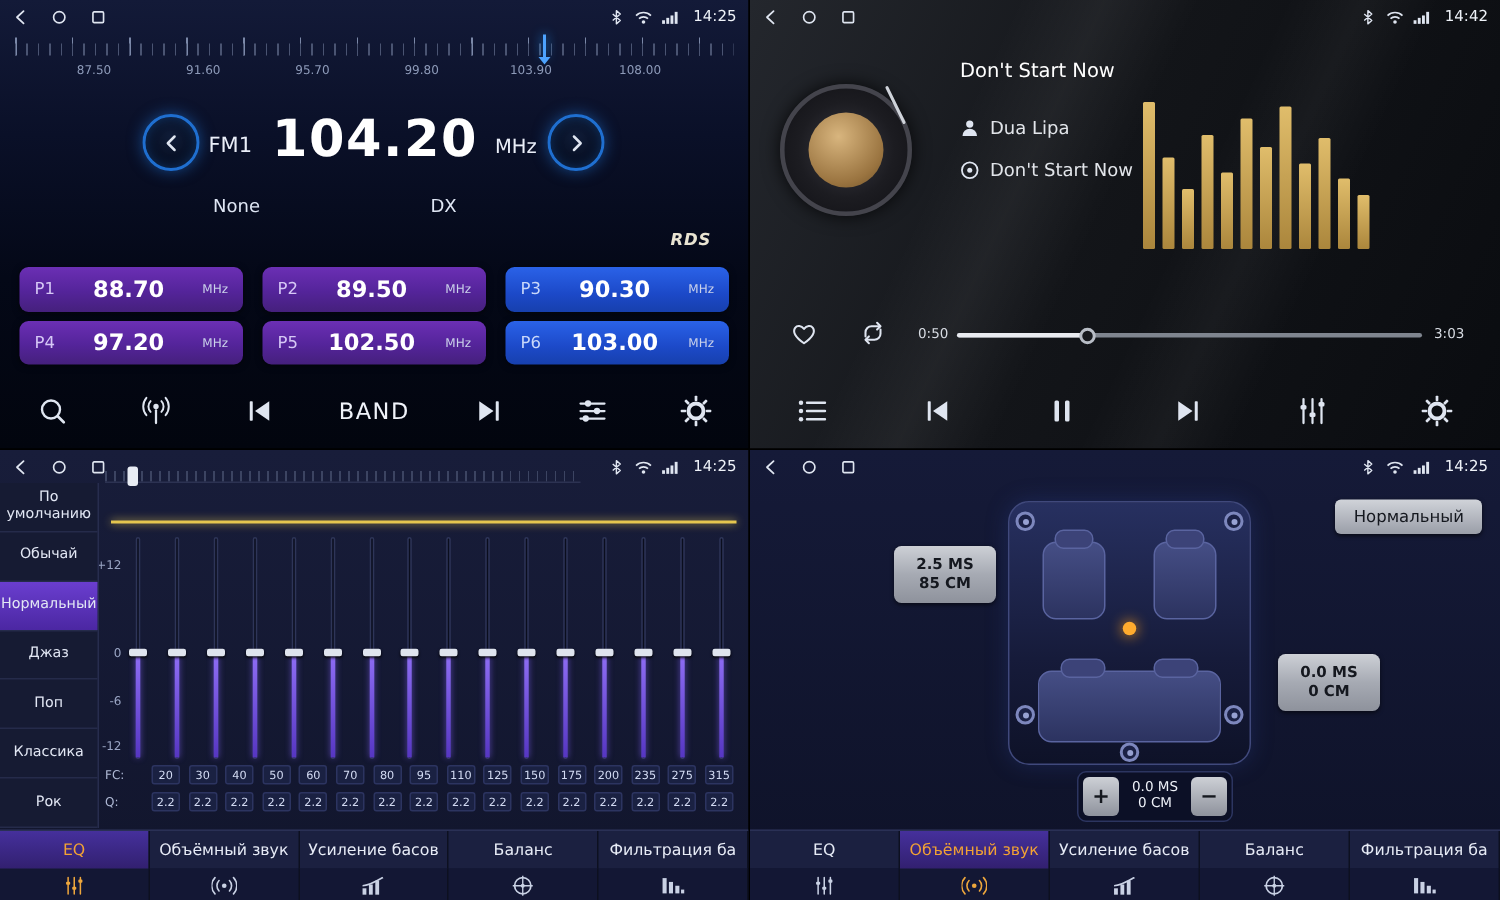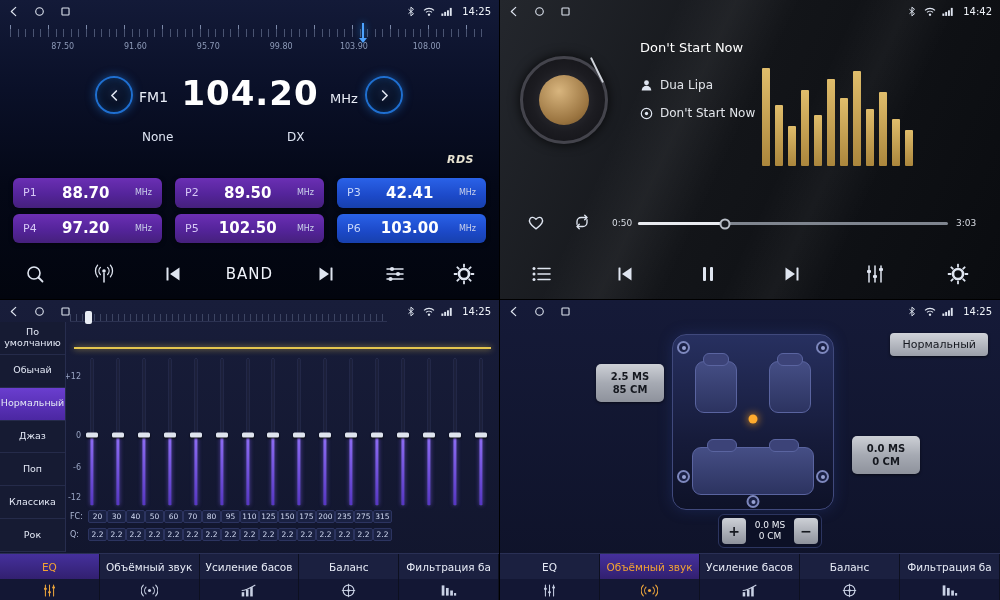--- a/index.html
+++ b/index.html
@@ -82,21 +82,21 @@
 .eq-curve{position:absolute;left:74px;top:47px;right:8px;height:2px;background:#e5c64f;box-shadow:0 0 6px rgba(230,200,80,.85)}
 #db-labels{position:absolute;inset:0;pointer-events:none}
 .db-label{position:absolute;left:64px;width:17px;text-align:right;font-size:8px;color:#9aa5c4}
 .eq-sliders{position:absolute;left:86px;top:58px;right:12px;height:148px;display:flex;justify-content:space-between}
 .eq-slider{position:relative;width:12px;height:100%;cursor:pointer}
 .eq-slider .track{position:absolute;left:50%;top:0;bottom:0;width:3px;transform:translateX(-50%);background:#0a0d1d;border:1px solid #2e3558;border-radius:2px}
 .eq-slider .fill{position:absolute;left:50%;top:52%;bottom:1px;width:3px;transform:translateX(-50%);background:linear-gradient(180deg,#8f6ef5,#5636c2);box-shadow:0 0 4px rgba(120,90,230,.7)}
 .eq-slider .knob{position:absolute;left:50%;top:52%;width:12px;height:5px;transform:translate(-50%,-50%);background:#dfe4ee;border-radius:1.5px;box-shadow:0 1px 2px #000}
 .fcq-row{position:absolute;left:70px;right:10px;display:flex;align-items:center}
 .fcq-row .rowlabel{width:16px;font-size:8px;color:#aeb8d4}
-.fcq-cells{flex:1;display:flex;justify-content:flex-start;margin-left:2px}
+.fcq-cells{flex:1;display:flex;justify-content:space-between;margin-left:15px}
 .fcq-cell{min-width:19px;text-align:center;font-size:7.5px;color:#d2daf2;background:#1a2142;border:1px solid #2c3460;border-radius:2px;padding:1px 0}
 #fc-row{top:210px}
 #q-row{top:228px}
 
 
 .tabbar{position:absolute;left:0;right:0;bottom:0;height:47px;z-index:5}
 .tabrow{display:flex;height:26px;background:#1b2040;border-top:1px solid #2a3055}
 .tab{flex:1;display:flex;align-items:center;justify-content:center;font-size:10.5px;color:#e7ebf6;border-right:1px solid #0d1020;cursor:pointer;overflow:hidden;white-space:nowrap}
 .tab.active{background:linear-gradient(180deg,#45309c,#322070);color:#f2a234}
 .iconrow{display:flex;height:22px;background:#131734}
@@ -221,21 +221,21 @@
      <span class="pfreq">88.70</span>
      <span class="punit">MHz</span>
         </div>
         <div class="preset purple">
      <span class="plabel">P2</span>
      <span class="pfreq">89.50</span>
      <span class="punit">MHz</span>
         </div>
         <div class="preset blue">
      <span class="plabel">P3</span>
-     <span class="pfreq">42.41</span>
+     <span class="pfreq">90.30</span>
      <span class="punit">MHz</span>
         </div>
         <div class="preset purple">
      <span class="plabel">P4</span>
      <span class="pfreq">97.20</span>
      <span class="punit">MHz</span>
         </div>
         <div class="preset purple">
      <span class="plabel">P5</span>
      <span class="pfreq">102.50</span>

